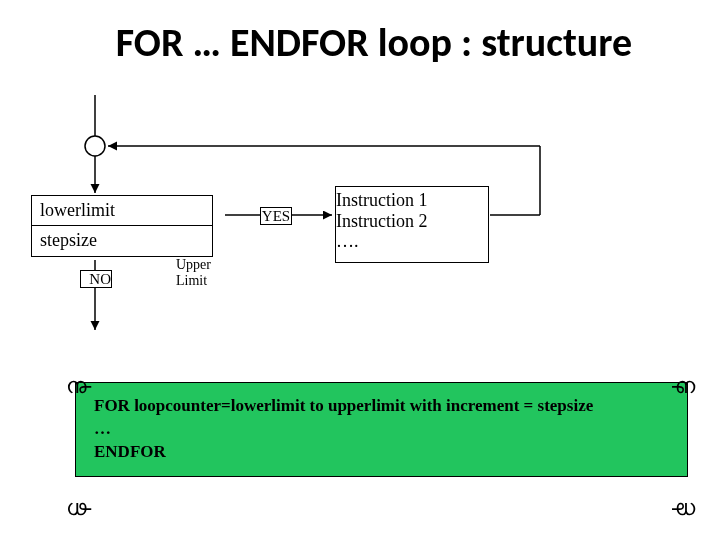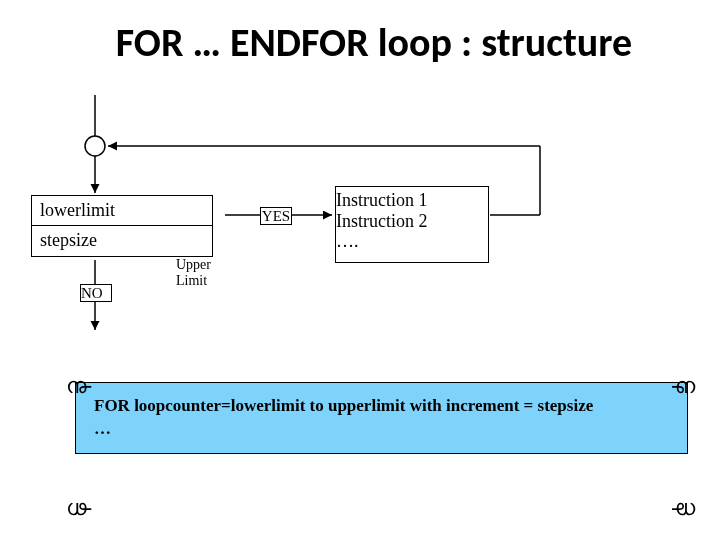--- a/index.html
+++ b/index.html
@@ -45,21 +45,21 @@
     top: 0;
     left: 0;
   }
   .codebox {
     position: absolute;
     border: 1.5px solid #000;
     font-size: 17px;
     font-weight: 600;
     line-height: 1.35;
     padding: 12px 18px 12px 18px;
-    background: #7dd3fc;
+    background: #22c55e;
   }
   .corner {
     position: absolute;
     font-size: 22px;
     font-family: Arial, sans-serif;
     user-select: none;
   }
 </style>
 </head>
 <body>
@@ -92,36 +92,37 @@
 
   <div class="box" style="left:31px; top:195px; width:180px; height:60px;">
     <div style="border-bottom:1px solid #000; height:29px; padding:0 8px; display:flex; align-items:center;">
       <span class="lbl" style="position:static;">lowerlimit</span>
     </div>
     <div style="height:29px; padding:0 8px; display:flex; align-items:center;">
       <span class="lbl" style="position:static;">stepsize</span>
     </div>
   </div>
 
-  <div class="box tiny" style="left:80px; top:284px; width:30px; height:16px; text-align:left; line-height:16px;">NO</div>
+  <div class="box tiny" style="left:80px; top:270px; width:30px; height:16px; text-align:right; line-height:16px;">NO</div>
 
   <div class="lbl" style="left:176px; top:257px; font-size:14px; white-space:pre;">Upper
 Limit</div>
 
   <div class="box tiny" style="left:260px; top:207px; width:30px; height:16px; text-align:center; line-height:16px; border:1px solid #000;">YES</div>
 
   <div class="box" style="left:335px; top:186px; width:152px; height:72px; padding-top:3px;">
     <div class="lbl" style="position:static; display:block;">Instruction 1</div>
     <div class="lbl" style="position:static; display:block;">Instruction 2</div>
     <div class="lbl" style="position:static; display:block;">….</div>
   </div>
 
   <div class="codebox" style="left:75px; top:382px; width:575px;">
     <div>FOR loopcounter=lowerlimit to upperlimit with increment = stepsize</div>
     <div>…</div>
+    <div>ENDFOR</div>
   </div>
 
   <div class="corner" style="left:66px; top:373px;">൹</div>
   <div class="corner" style="left:672px; top:373px; transform:scaleX(-1);">൹</div>
   <div class="corner" style="left:66px; top:497px; transform:scaleY(-1);">൹</div>
   <div class="corner" style="left:672px; top:497px; transform:scale(-1,-1);">൹</div>
 
 </div>
 
 </body></html>

